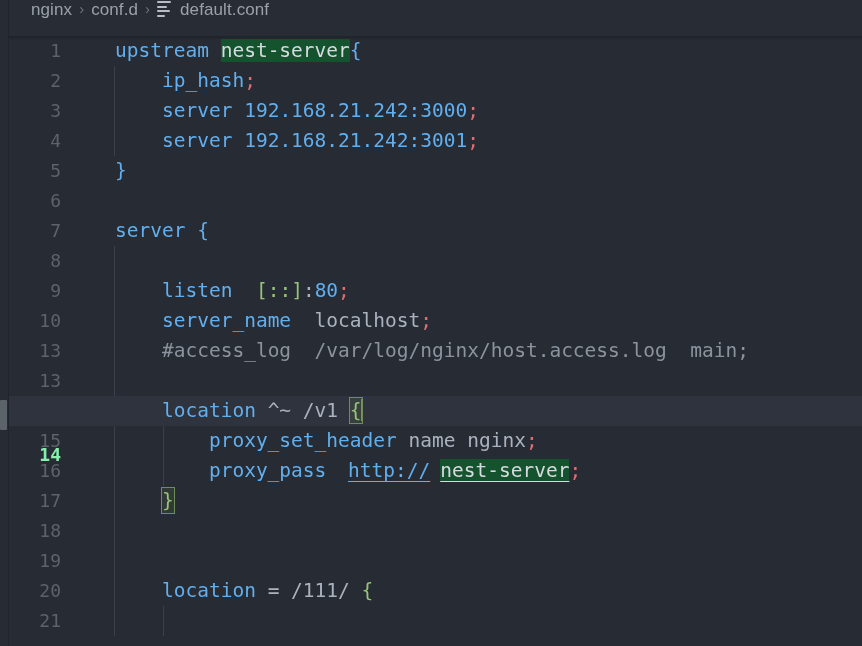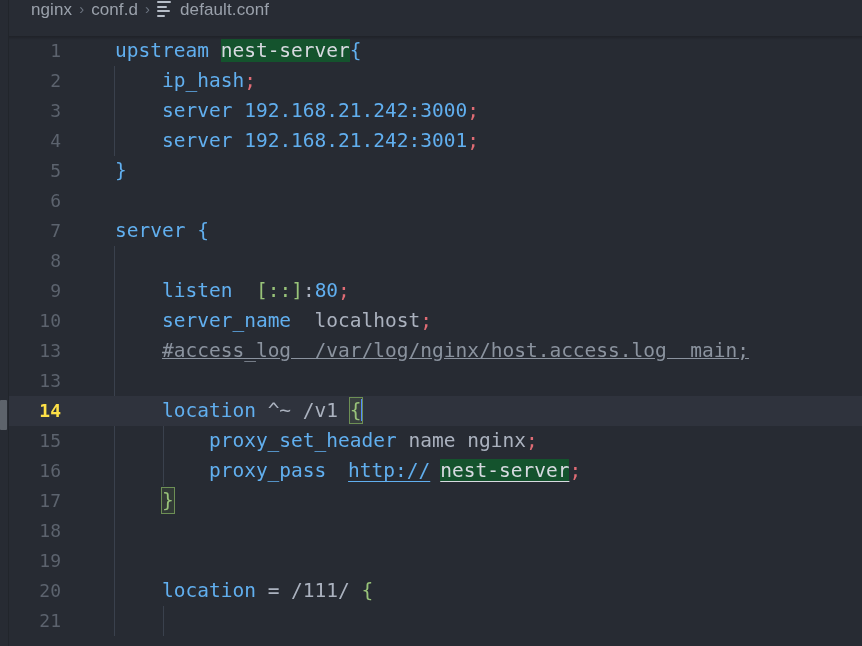--- a/index.html
+++ b/index.html
@@ -118,22 +118,23 @@
     width: 74px;
     text-align: right;
     padding-right: 22px;
     box-sizing: border-box;
     color: #5c636e;
     font-size: 18px;
     font-family: "DejaVu Sans Mono", monospace;
     user-select: none;
   }
   .code-line.active .gutter {
-    color: #fde047;
+    color: #86efac;
     font-weight: bold;
+    margin-top: 44px;
   }
   .content {
     position: absolute;
     left: 106px; top: 0;
     right: 0;
   }
   
   .guide {
     position: absolute;
     top: 0;
@@ -142,21 +143,21 @@
     background: #3a414d;
   }
   .guide.g1 { left: 105px; }
   .guide.g2 { left: 154px; }
 
   
   .kw   { color: #61afef; }      
   .txt  { color: #abb2bf; }      
   .semi { color: #e06c75; }      
   .grn  { color: #98c379; }      
-  .cmt  { color: #8b939f; text-decoration: underline; }      
+  .cmt  { color: #8b939f; }      
   .lnk  { color: #61afef; text-decoration: underline; text-underline-offset: 4px; margin-left: 10px; }
   .sel  { background: #14532d; color: #d7dae0; }
   .sel.lnk { color: #d7dae0; }
   .brmatch {
     outline: 1px solid #6d8f55;
     background: rgba(110,150,80,.14);
     color: #98c379;
     padding: 1px 0;
   }
   .cursor {

